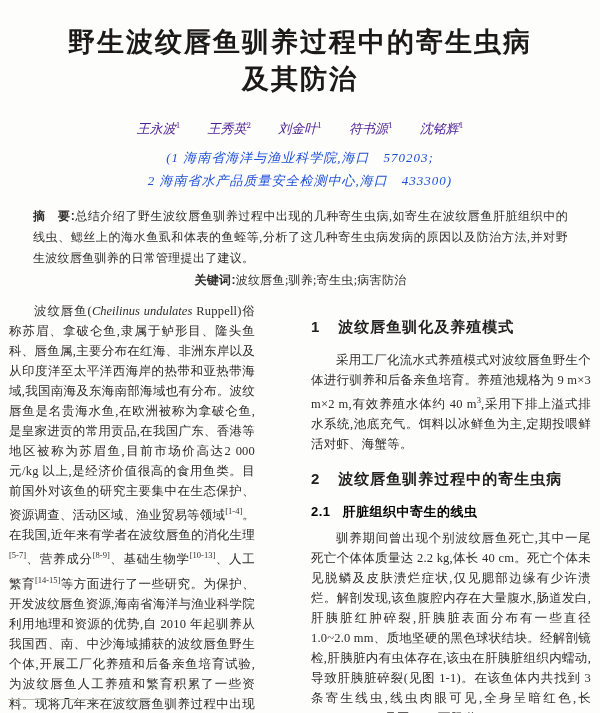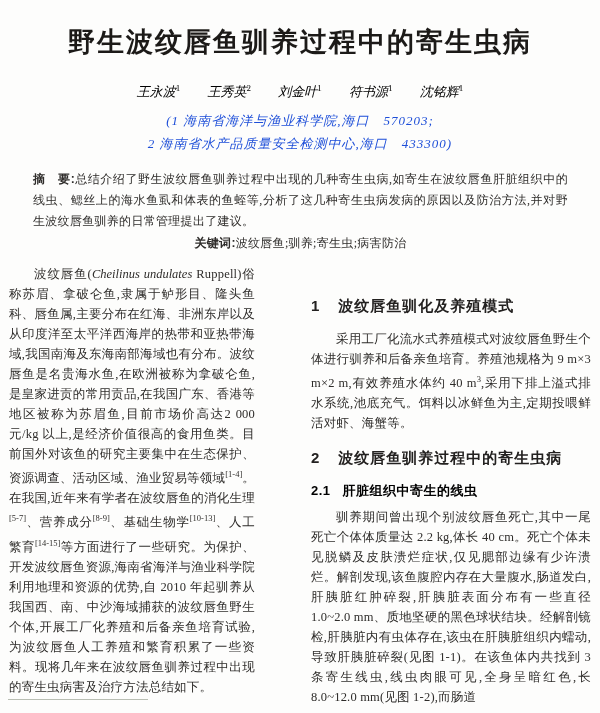--- a/index.html
+++ b/index.html
@@ -19,21 +19,21 @@
     font-size:27px; font-weight:700;
     line-height:37px; letter-spacing:2px;
     color:#1c1a18;
   }
   .title span { display:block; }
   
   .authors {
     margin-top:22px;
     text-align:center;
     font-size:13px; font-style:italic;
-    color:#000000;
+    color:#4c1d95;
   }
   .authors .author { margin:0 12px; white-space:nowrap; }
   .authors sup { font-size:9px; font-style:normal; }
   
   .affils {
     margin-top:8px;
     text-align:center;
     font-size:13px; font-style:italic;
     line-height:23px; color:#1d4ed8;
   }
@@ -75,36 +75,37 @@
     text-indent:0;
   }
   .h-sec .num { margin-right:18px; }
   .h-sub {
     margin:11px 0 6px 0;
     font-family:"Liberation Sans", sans-serif;
     font-size:13px; font-weight:700;
     color:#000000; letter-spacing:0.5px;
   }
   .h-sub .num { margin-right:12px; }
-  .col-right .h-sec:first-child { margin-top:32px; }
+  .col-right .h-sec:first-child { margin-top:16px; }
   
   .footnote-rule {
     position:absolute;
     left:8px; top:699px;
     width:140px; height:0;
     border-top:1px solid #b9beb3;
   }
 </style>
 </head>
 <body>
 
 <div class="page">
 
   <h1 class="title">
     <span>野生波纹唇鱼驯养过程中的寄生虫病</span>
+    <span>及其防治</span>
   </h1>
 
   <div class="authors">
     <span class="author"><span>王永波</span><sup>1</sup></span>
     <span class="author"><span>王秀英</span><sup>2</sup></span>
     <span class="author"><span>刘金叶</span><sup>1</sup></span>
     <span class="author"><span>符书源</span><sup>1</sup></span>
     <span class="author"><span>沈铭辉</span><sup>1</sup></span>
   </div>
 

